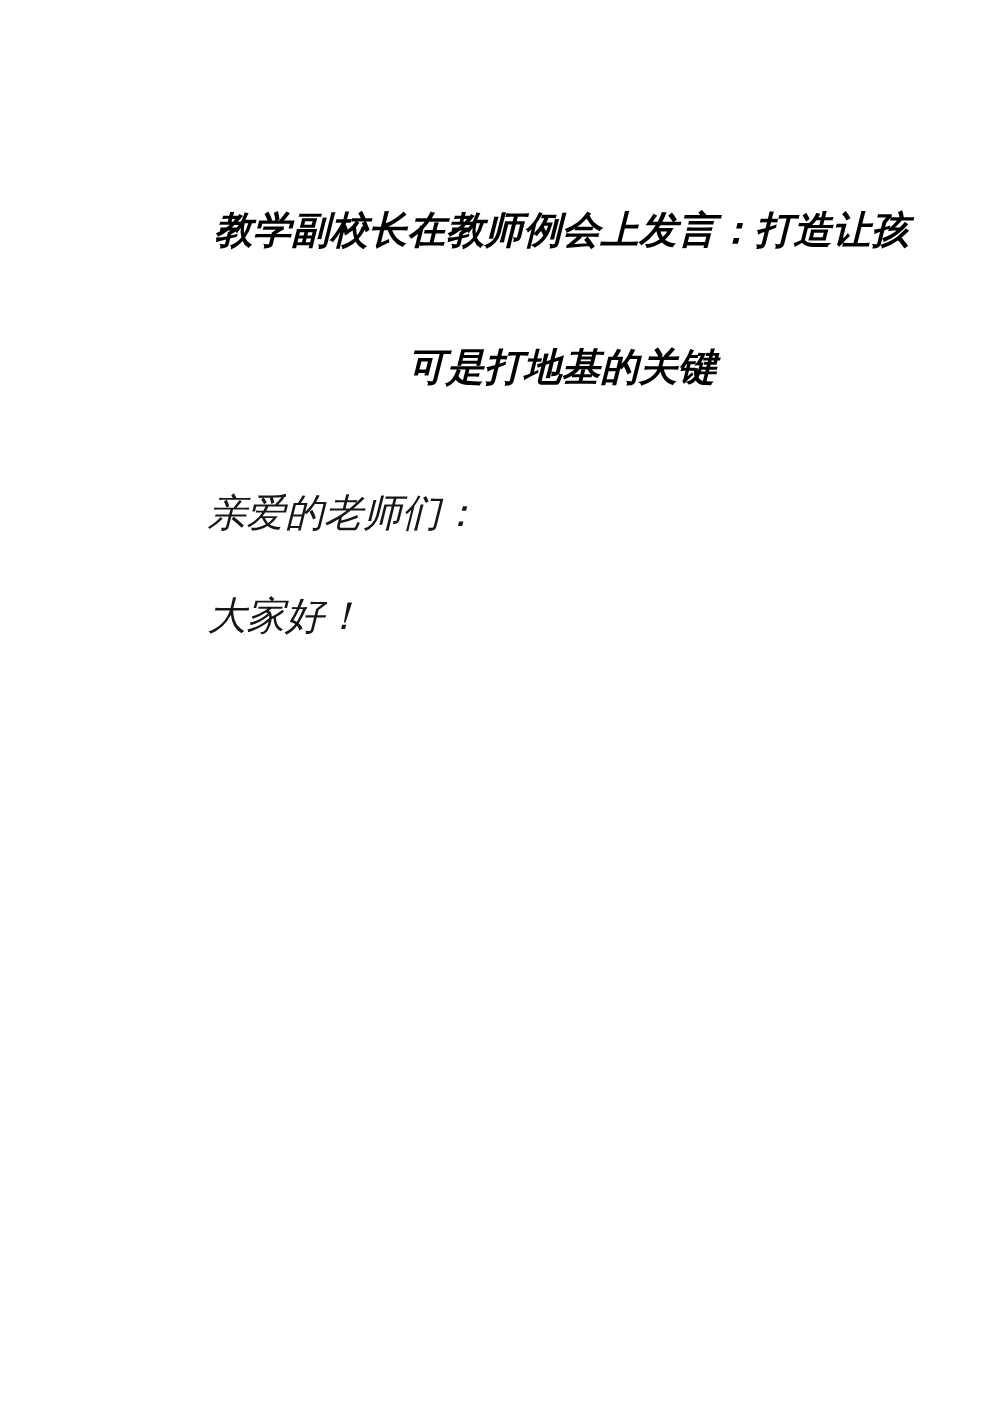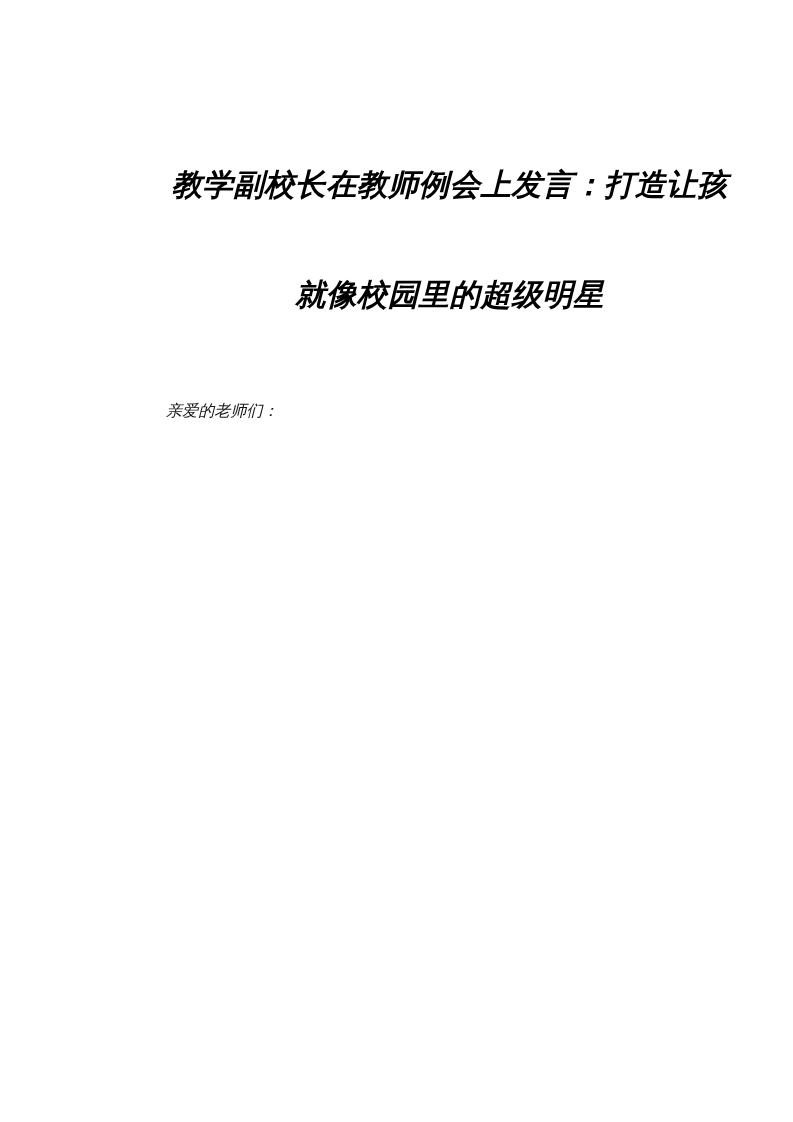--- a/index.html
+++ b/index.html
@@ -40,21 +40,21 @@
   }
 
   
   .body-area {
     position: absolute;
     left: 113px;
     top: 381px;
     width: 568px;
   }
   .para {
-    font-size: 16px;
+    font-size: 31px;
     line-height: 37.2px;
     color: #161616;
     margin: 0;
     text-align: justify;
     text-justify: inter-character;
     letter-spacing: 0.1px;
   }
   .para.greet {
     margin-bottom: 45px;
     text-align: left;
@@ -67,20 +67,21 @@
     text-align: justify;
   }
 </style>
 </head>
 <body>
 
 <div class="page">
 
   <div class="doc-title">
     <span class="title-line">教学副校长在教师例会上发言：打造让孩</span>
-    <span class="title-line">就像校园里的超级明星</span>
+    <span class="title-line">可是打地基的关键</span>
   </div>
 
   <div class="body-area">
     <p class="para greet">亲爱的老师们：</p>
+    <p class="para greet2">大家好！</p>
   </div>
 
 </div>
 
 </body></html>

